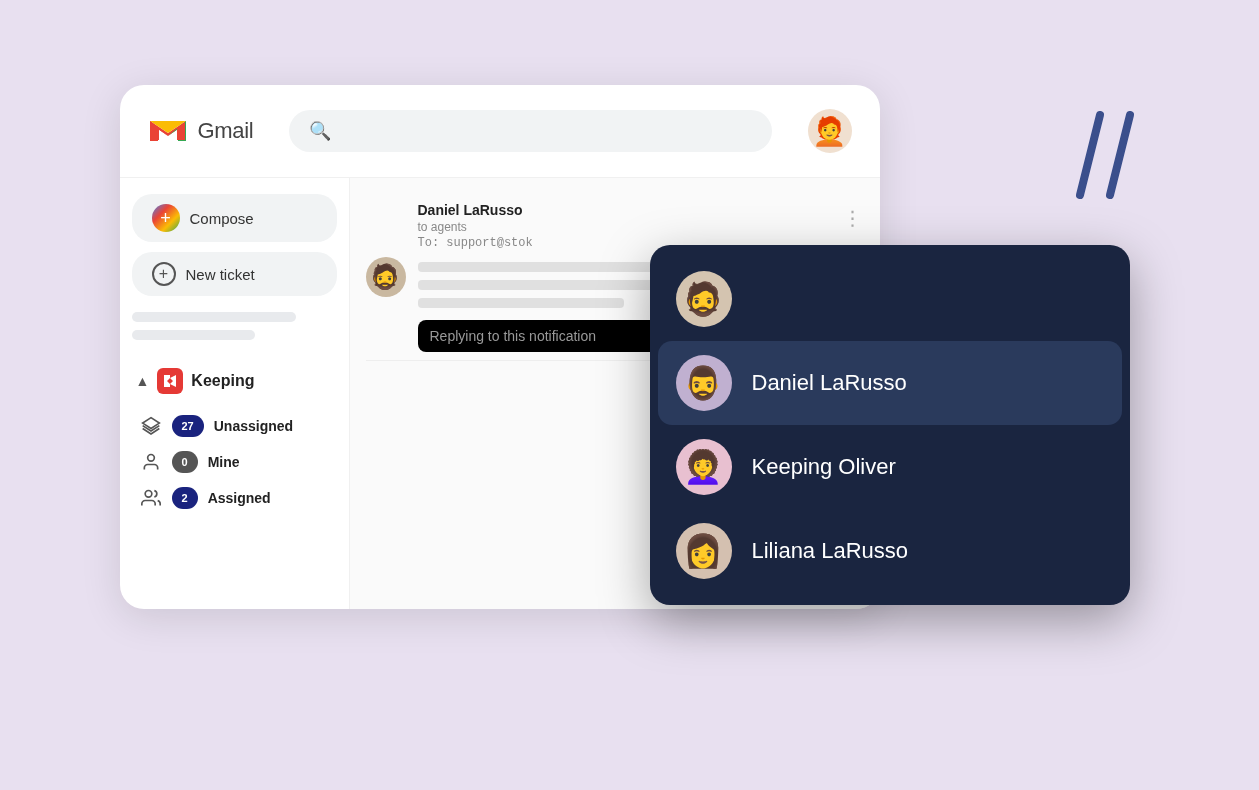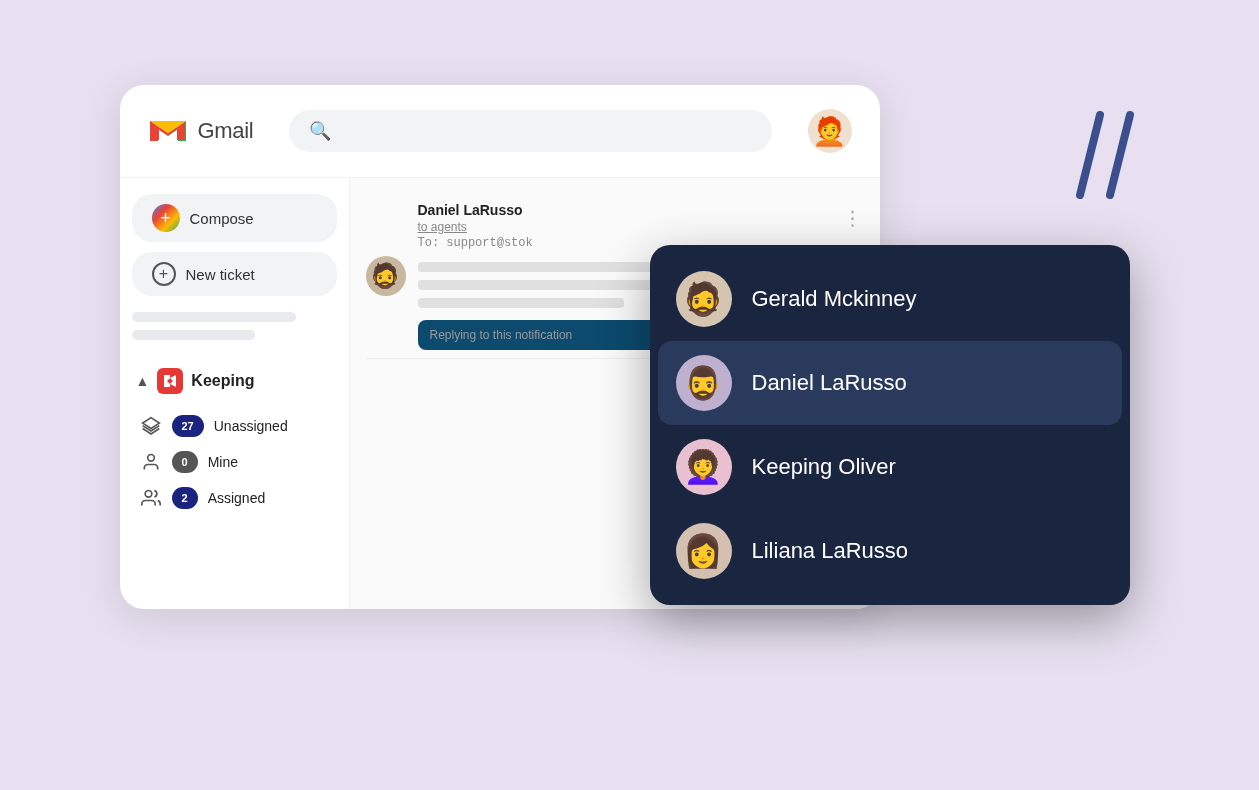--- a/index.html
+++ b/index.html
@@ -259,21 +259,21 @@
       flex-shrink: 0;
     }
 
     .nav-badge.zero {
       background: #555;
     }
 
     .nav-text {
       font-size: 14px;
       color: #222;
-      font-weight: 400;
+      font-weight: 700;
     }
 
     
     .gmail-main {
       flex: 1;
       padding: 16px;
       background: #fafafa;
     }
 
     .email-row-skeleton {
@@ -304,21 +304,20 @@
       font-size: 14px;
       font-weight: 600;
       color: #222;
       margin-bottom: 2px;
     }
 
     .email-to {
       font-size: 12px;
       color: #888;
       margin-bottom: 2px;
-      text-decoration: underline;
     }
 
     .email-address {
       font-size: 12px;
       color: #888;
       font-family: Liberation Mono, monospace;
     }
 
     .email-body-skeleton {
       margin-top: 12px;
@@ -339,23 +338,23 @@
       font-size: 20px;
       letter-spacing: 1px;
       margin-left: auto;
       align-self: flex-start;
       margin-top: 4px;
     }
 
     .replying-bar {
       margin-top: 12px;
       padding: 8px 12px;
-      background: #0c4a6e;
+      background: #000000;
       border-radius: 8px;
-      font-size: 12px;
+      font-size: 14px;
       color: #999;
     }
 
     
     .dropdown-card {
       position: absolute;
       top: 200px;
       right: 50px;
       width: 480px;
       background: #1a2540;
@@ -549,21 +548,20 @@
       </div>
     </div>
   </div>
 
   <div class="dropdown-card">
 
     <div class="dropdown-item">
       <div class="dropdown-avatar" style="background:#d4c4b0;">
         <span class="emoji-avatar">🧔</span>
       </div>
-      <span class="dropdown-name">Gerald Mckinney</span>
     </div>
 
     <div class="dropdown-item selected">
       <div class="dropdown-avatar" style="background:#c0b0d0;">
         <span class="emoji-avatar">🧔‍♂️</span>
       </div>
       <span class="dropdown-name">Daniel LaRusso</span>
     </div>
 
     <div class="dropdown-item">

